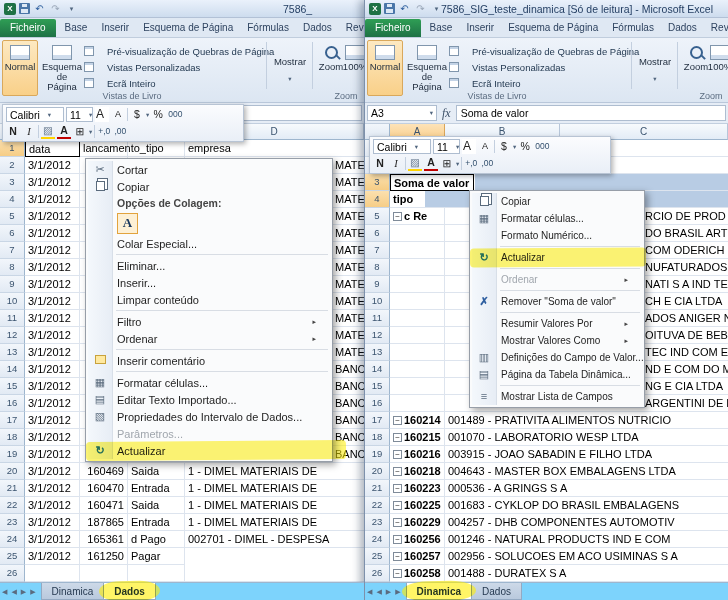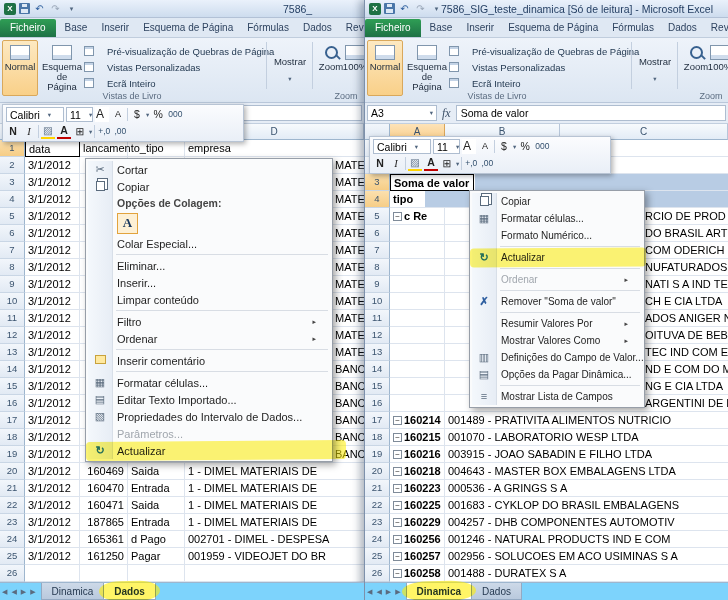--- a/index.html
+++ b/index.html
@@ -373,21 +373,20 @@
           <div class="gc la">3/1/2012</div>
           <div class="gc lb">165361</div>
           <div class="gc lc">d Pago</div>
           <div class="gc ld">002701 - DIMEL - DESPESA</div>
         </div>
         <div class="grow">
           <div class="gnum">25</div>
           <div class="gc la">3/1/2012</div>
           <div class="gc lb">161250</div>
           <div class="gc lc">Pagar</div>
-          <div class="gc ld">001959 - VIDEOJET DO BR</div>
         </div>
         <div class="grow">
           <div class="gnum">26</div>
           <div class="gc la"></div>
           <div class="gc lb"></div>
           <div class="gc lc"></div>
           <div class="gc ld"></div>
         </div>
       </div>
     <div class="minibar" id="minibar-left">
@@ -792,21 +791,21 @@
           <span class="mi-icon"></span>
           <span class="mi-label">Mostrar Valores Como</span>
           <span class="mi-sub">▸</span>
         </div>
         <div class="menu-item">
           <span class="mi-icon ic-field-settings">▥</span>
           <span class="mi-label">Definições do Campo de Valor...</span>
         </div>
         <div class="menu-item">
           <span class="mi-icon ic-pivot-options">▤</span>
-          <span class="mi-label">Opções da Pagar Dinâmica...</span>
+          <span class="mi-label">Página da Tabela Dinâmica...</span>
         </div>
         <div class="menu-sep"></div>
         <div class="menu-item">
           <span class="mi-icon ic-field-list">≡</span>
           <span class="mi-label">Mostrar Lista de Campos</span>
         </div>
       </div>
     <div class="sheetbar">
       <span class="nav">◀</span>
       <span class="nav">◀</span>

